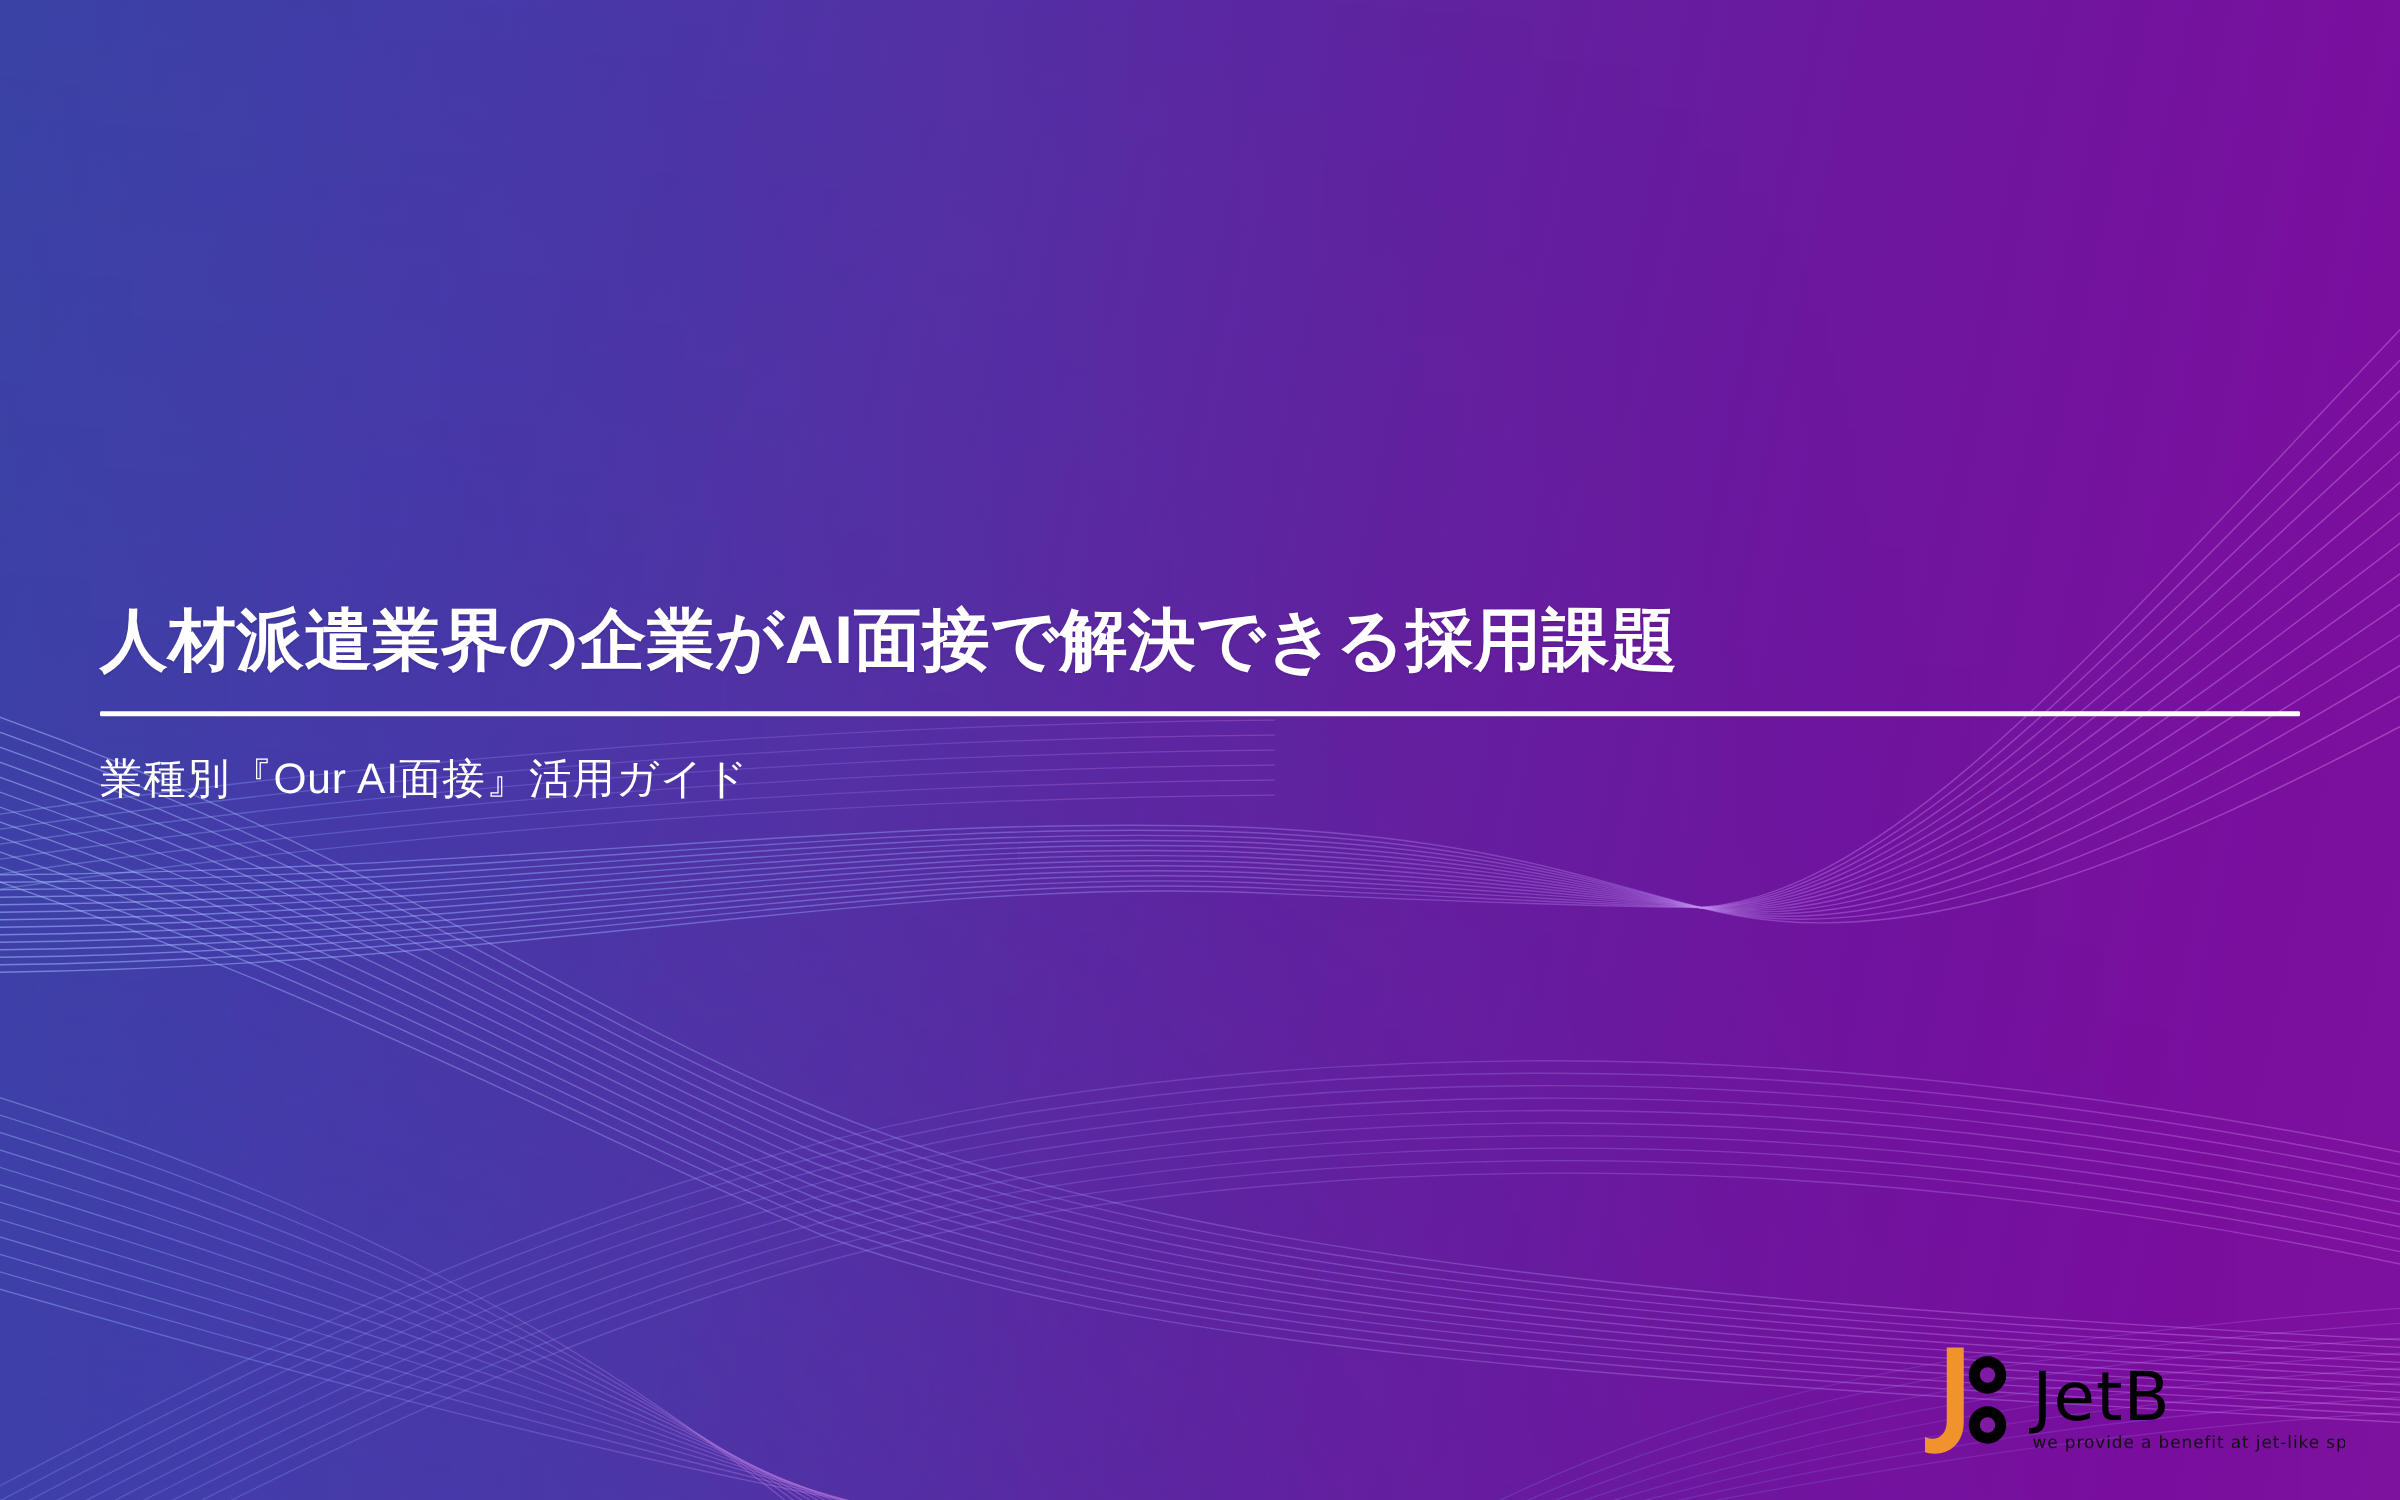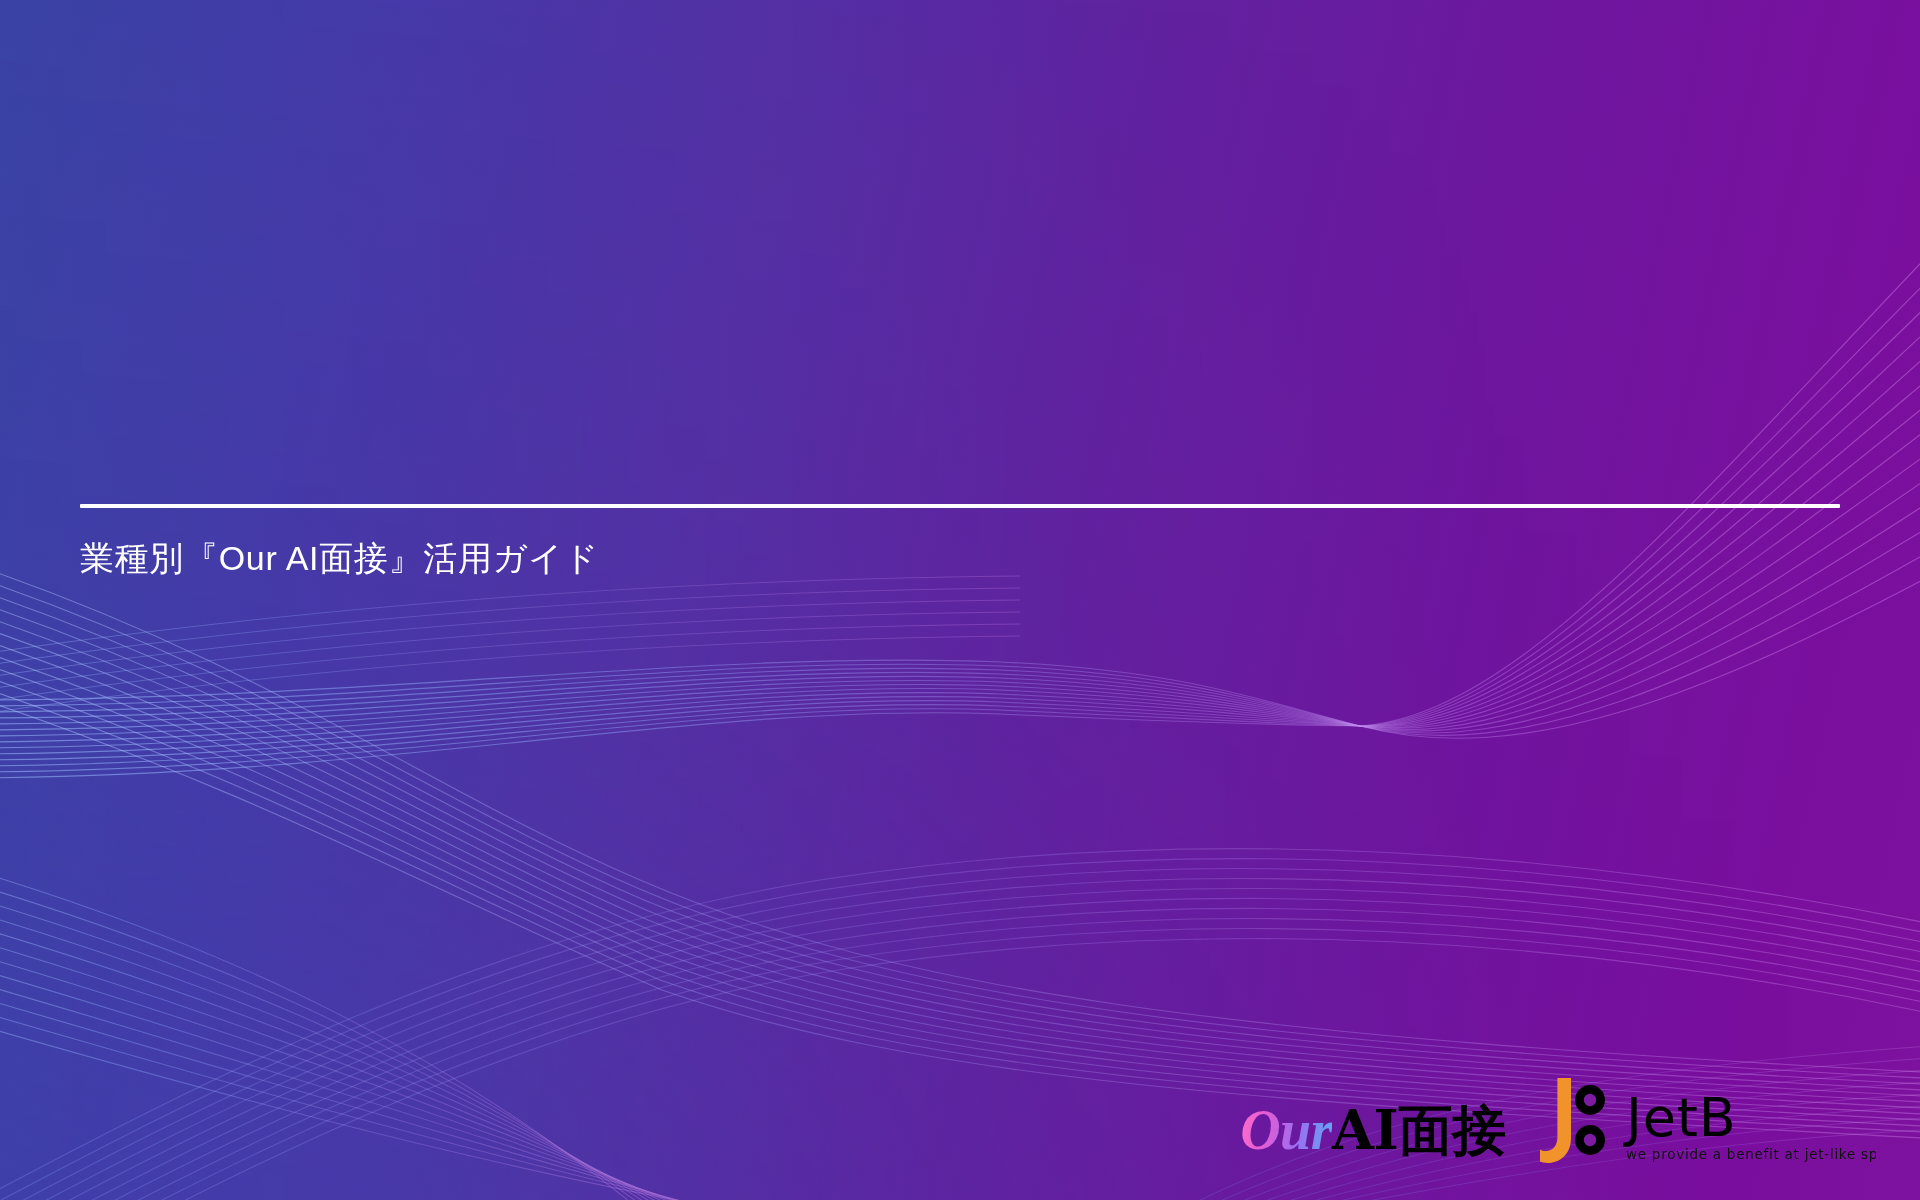--- a/index.html
+++ b/index.html
@@ -277,30 +277,27 @@
       <path d="M 1220 1210 C 1400 1136, 1600 1090, 1960 1068"></path>
       <path d="M 1240 1210 C 1420 1144, 1620 1100, 1960 1080"></path>
       <path d="M 1260 1210 C 1440 1152, 1640 1110, 1960 1092"></path>
       <path d="M 1280 1210 C 1460 1160, 1660 1120, 1960 1104"></path>
       <path d="M 1300 1210 C 1480 1168, 1680 1130, 1960 1116"></path>
       <path d="M 1320 1210 C 1500 1176, 1700 1140, 1960 1128"></path>
     </g>
   </svg>
 
   <div class="content">
+    <h1 class="slide-title">人材派遣業界の企業がAI面接で解決できる採用課題</h1>
     <div class="divider"></div>
     <p class="slide-subtitle">業種別『Our AI面接』活用ガイド</p>
   </div>
 
   <div class="logo-row">
 
-    <div class="logo-ouraimensetsu">
-      <span class="logo-our">Our</span>
-      <span class="logo-aimensetsu">AI面接</span>
-    </div>
 
     <div class="logo-jetb">
       <svg class="jetb-mark" viewBox="0 0 76 92" xmlns="http://www.w3.org/2000/svg">
 
         <path d="M31 4 L31 64 C31 80, 20 89, 8 89 C4 89, 1.5 88.4, 0 87.6 L0 75.4 C1.6 76.4, 3.6 77, 5.6 77 C12.4 77, 17.4 72.2, 17.4 63 L17.4 4 Z" fill="#f0932b"></path>
 
         <circle cx="50" cy="26" r="15" fill="#000000"></circle>
         <circle cx="50" cy="26" r="6.2" fill="#7d1ba3"></circle>
         <circle cx="50" cy="66" r="15" fill="#000000"></circle>
         <circle cx="50" cy="66" r="6.2" fill="#7d1ba3"></circle>

